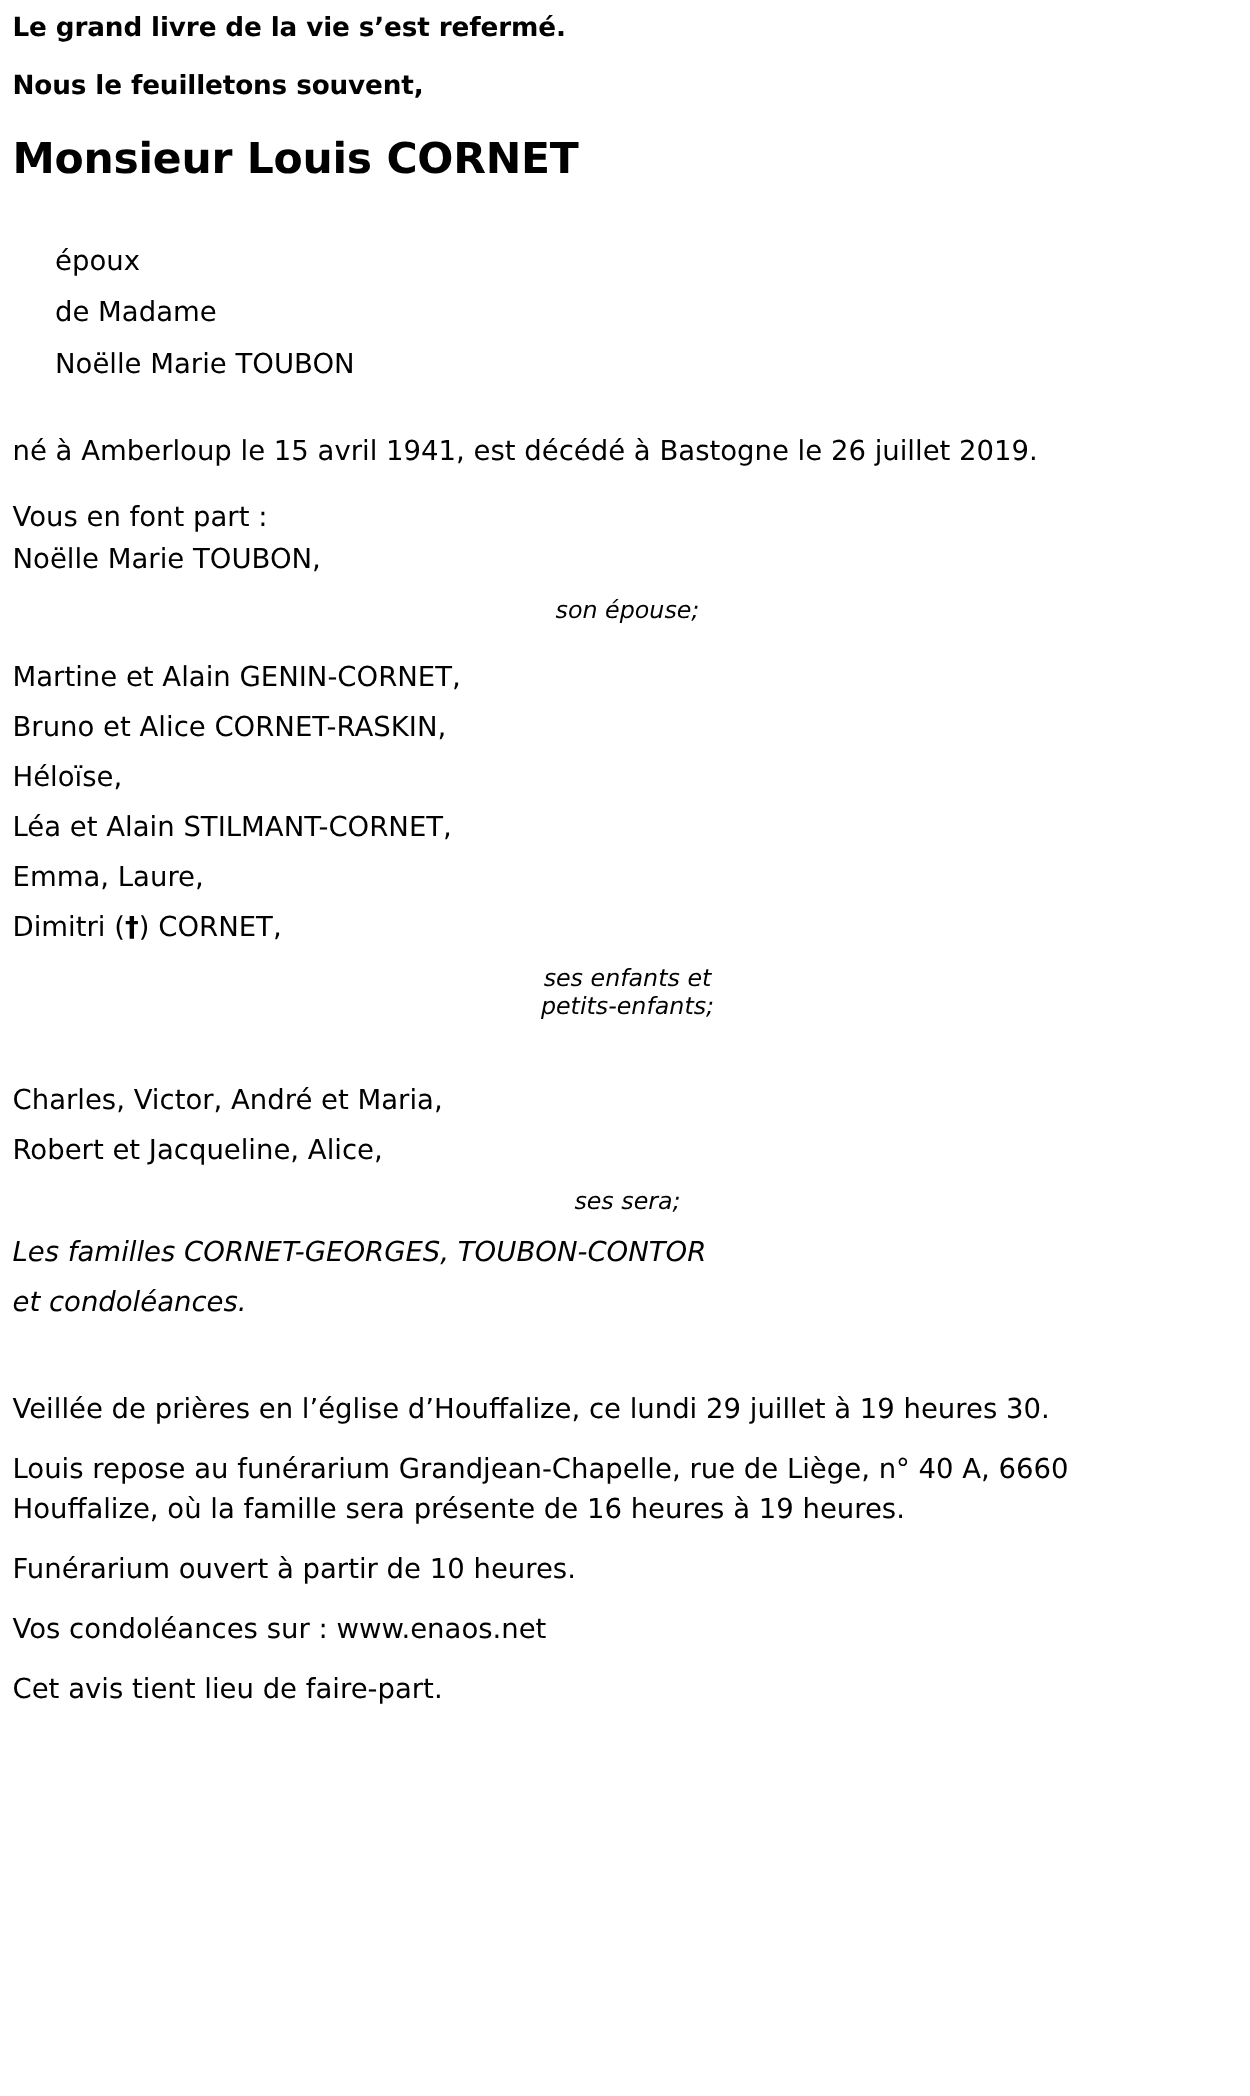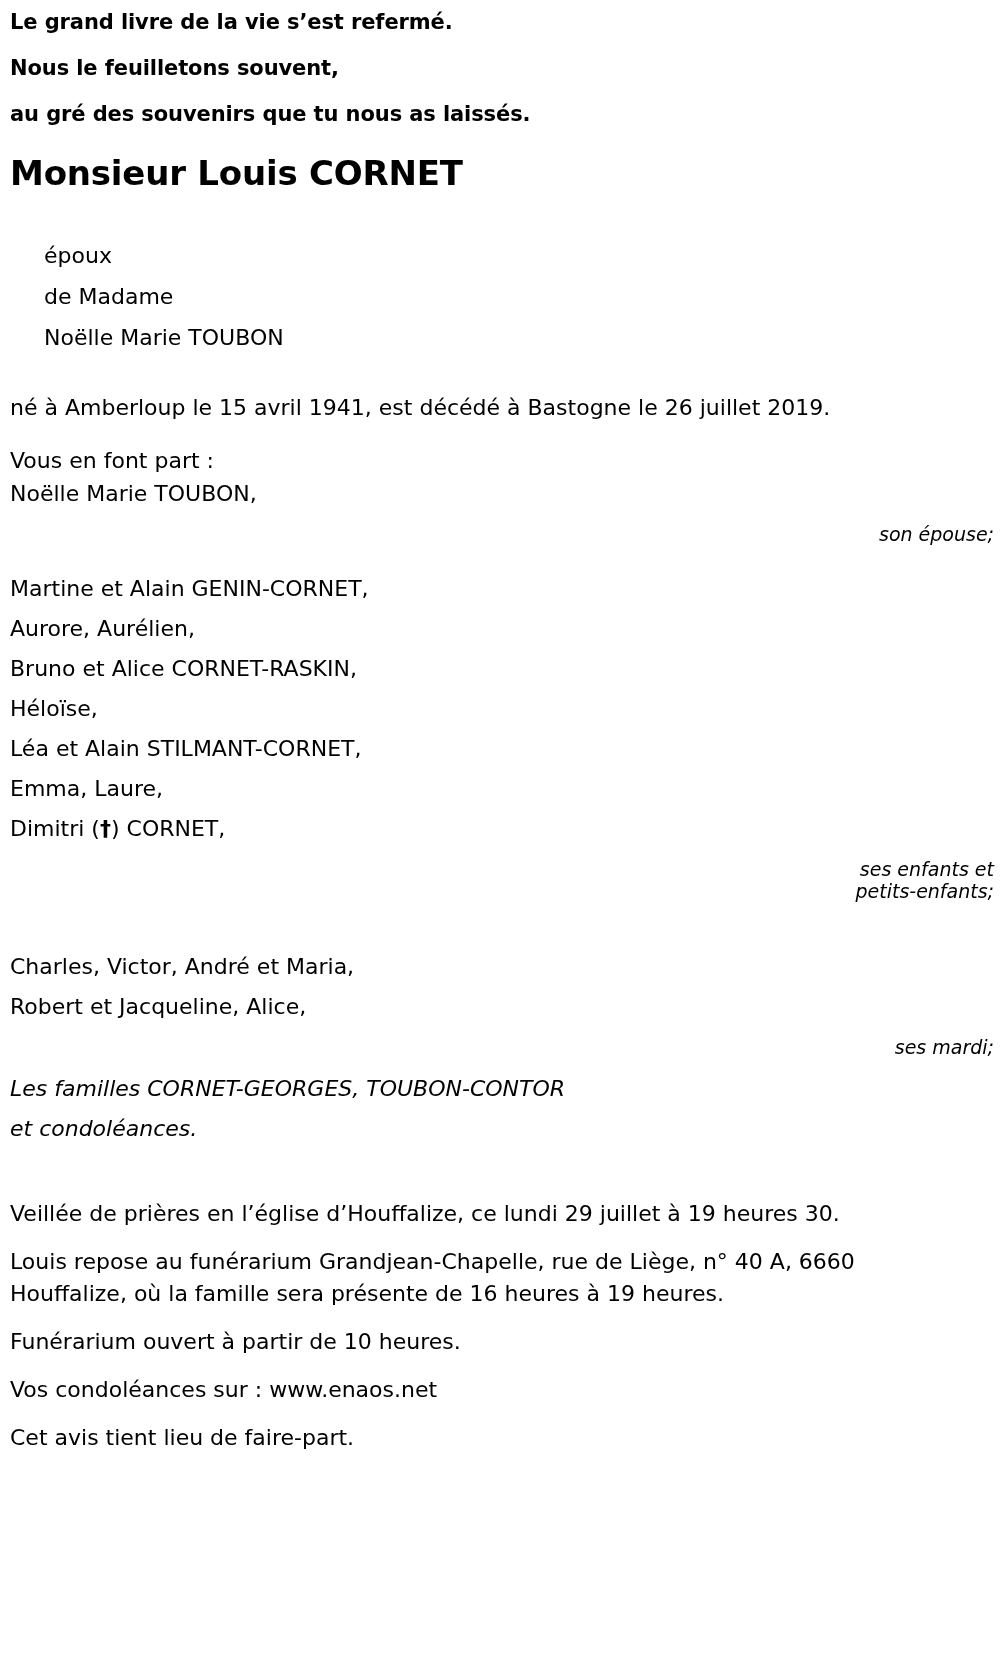--- a/index.html
+++ b/index.html
@@ -83,21 +83,21 @@
   .mourner-group {
     margin-bottom: 0;
   }
   .mourner-group .body-line {
     margin-bottom: 18px;
   }
   .relation {
     font-size: 19px;
     font-style: italic;
     line-height: 1.12;
-    text-align: right;
+    text-align: center;
     padding-right: 4px;
     white-space: pre-line;
   }
 
   .group-gap-sm { height: 14px; }
   .group-gap-md { height: 21px; }
 
   
   .families {
     margin-top: 20px;
@@ -123,21 +123,20 @@
   }
 </style>
 </head>
 <body>
 
 <div class="page">
 
   <div class="epigraph">
     <p class="epigraph-line">Le grand livre de la vie s’est refermé.</p>
     <p class="epigraph-line">Nous le feuilletons souvent,</p>
-    <p class="epigraph-line">au gré des souvenirs que tu nous as laissés.</p>
   </div>
 
   <h1 class="deceased-name">Monsieur Louis CORNET</h1>
 
   <div class="spouse-block">
     <p class="body-line">époux</p>
     <p class="body-line">de Madame</p>
     <p class="body-line">Noëlle Marie TOUBON</p>
   </div>
 
@@ -149,39 +148,38 @@
 
     <div class="mourner-group">
       <p class="body-line">Noëlle Marie TOUBON,</p>
       <p class="relation">son épouse;</p>
     </div>
 
     <div class="group-gap-sm"></div>
 
     <div class="mourner-group">
       <p class="body-line">Martine et Alain GENIN-CORNET,</p>
-      <p class="body-line">Aurore, Aurélien,</p>
       <p class="body-line">Bruno et Alice CORNET-RASKIN,</p>
       <p class="body-line">Héloïse,</p>
       <p class="body-line">Léa et Alain STILMANT-CORNET,</p>
       <p class="body-line">Emma, Laure,</p>
       <p class="body-line"><span>Dimitri (</span><span class="dagger">†</span><span>) CORNET,</span></p>
       <p class="relation">ses enfants et
 petits-enfants;</p>
     </div>
 
     <div class="group-gap-md"></div>
 
 
     <div class="group-gap-sm"></div>
 
     <div class="mourner-group">
       <p class="body-line">Charles, Victor, André et Maria,</p>
       <p class="body-line">Robert et Jacqueline, Alice,</p>
-      <p class="relation">ses mardi;</p>
+      <p class="relation">ses sera;</p>
     </div>
 
   </div>
 
   <div class="families">
     <p class="body-line">Les familles CORNET-GEORGES, TOUBON-CONTOR</p>
     <p class="body-line">et condoléances.</p>
   </div>
 
   <div class="arrangements">

